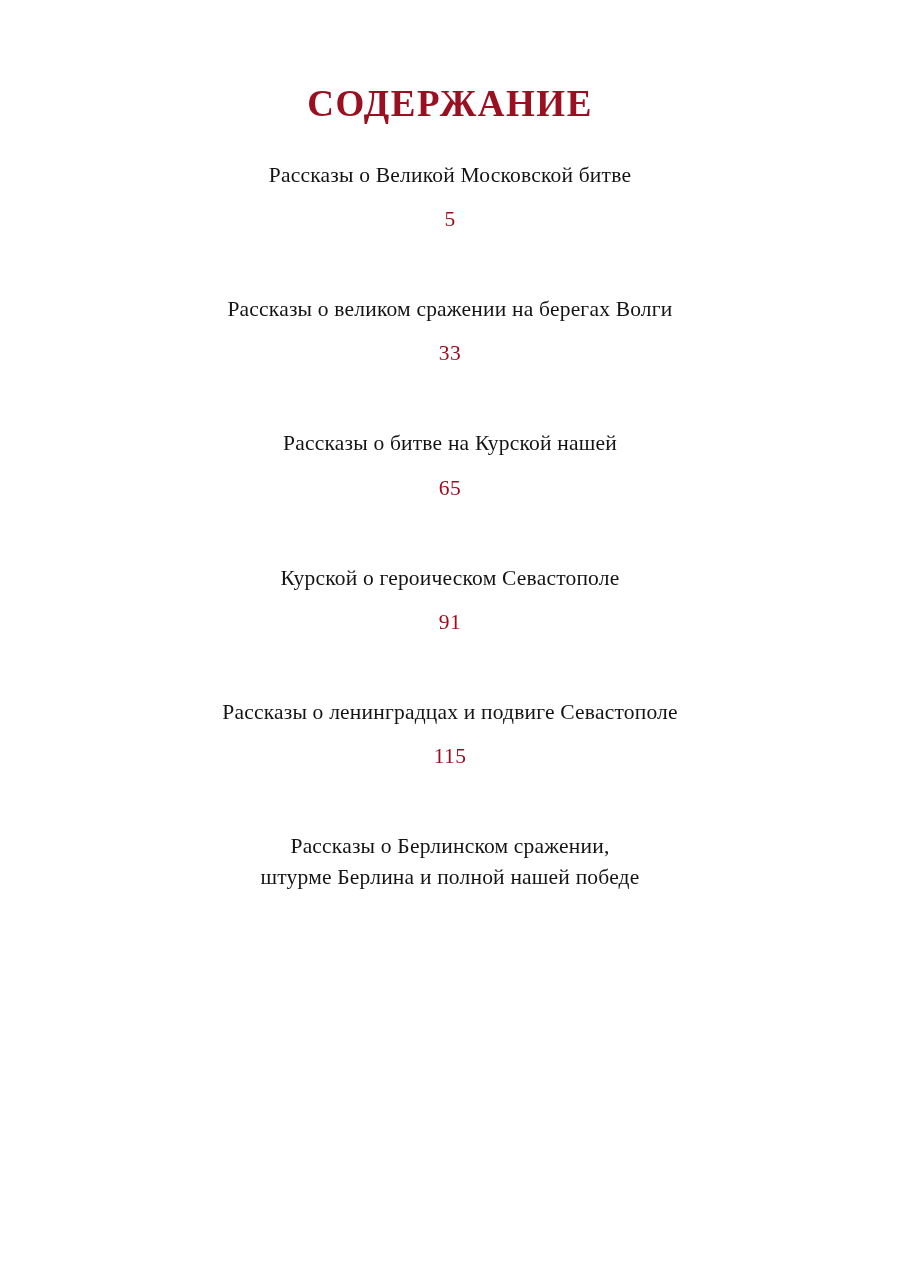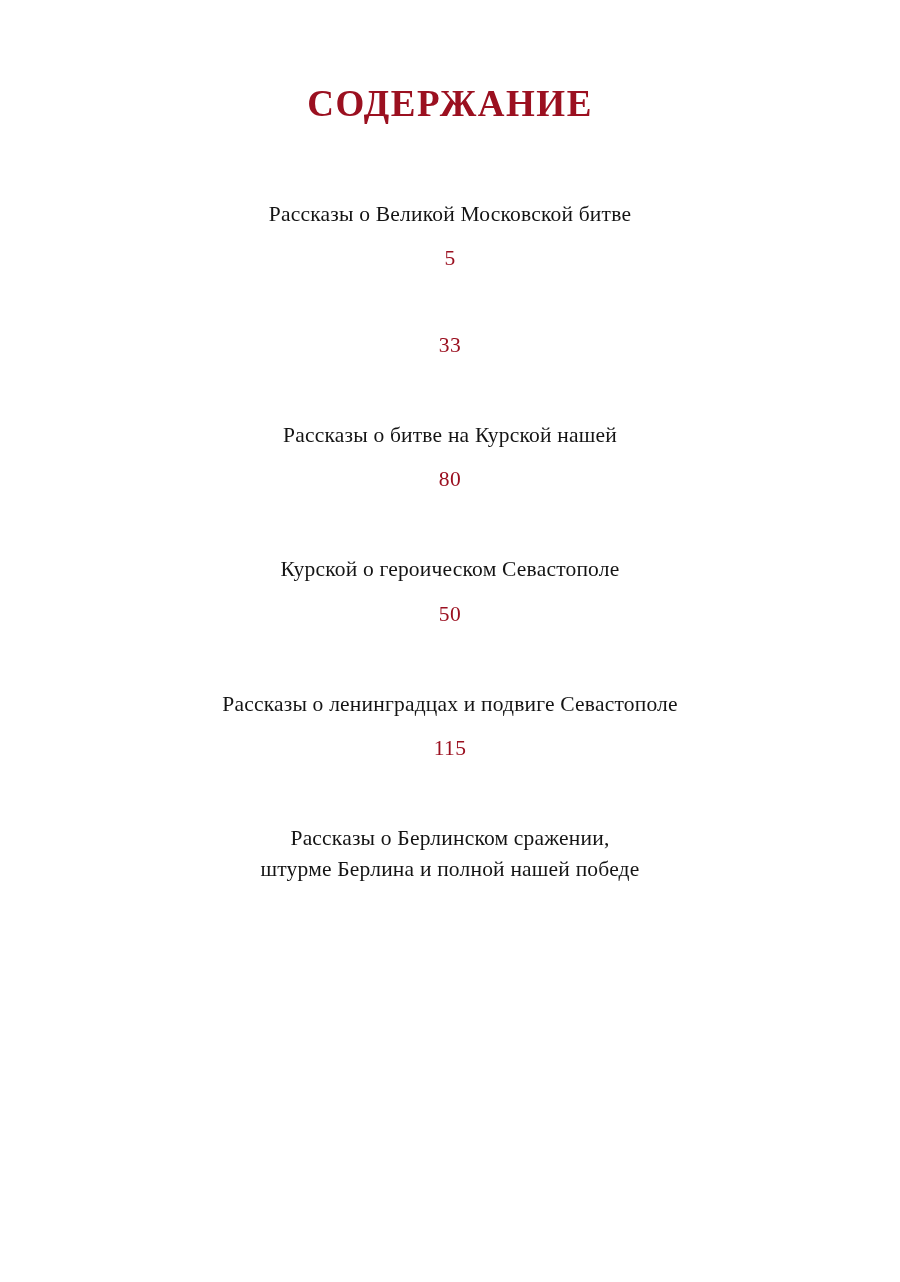--- a/index.html
+++ b/index.html
@@ -34,21 +34,21 @@
   .toc-list {
     margin: 0;
     padding: 0;
     list-style: none;
   }
   .toc-entry {
     text-align: center;
     margin-top: 62px;
   }
   .toc-entry:first-child {
-    margin-top: 74px;
+    margin-top: 35px;
   }
   .entry-title {
     font-size: 21.5px;
     color: #141414;
     line-height: 1.45;
     letter-spacing: 0.2px;
     white-space: pre-line;
   }
   .entry-page {
     margin-top: 16px;
@@ -62,29 +62,30 @@
 
 <div class="page">
   <h1 class="toc-title">СОДЕРЖАНИЕ</h1>
 
   <ul class="toc-list">
     <li class="toc-entry">
       <div class="entry-title">Рассказы о Великой Московской битве</div>
       <div class="entry-page">5</div>
     </li>
     <li class="toc-entry">
+      <div class="entry-title">Рассказы о великом сражении на берегах Волги</div>
       <div class="entry-page">33</div>
     </li>
     <li class="toc-entry">
       <div class="entry-title">Рассказы о битве на Курской нашей</div>
-      <div class="entry-page">80</div>
+      <div class="entry-page">65</div>
     </li>
     <li class="toc-entry">
       <div class="entry-title">Курской о героическом Севастополе</div>
-      <div class="entry-page">50</div>
+      <div class="entry-page">91</div>
     </li>
     <li class="toc-entry">
       <div class="entry-title">Рассказы о ленинградцах и подвиге Севастополе</div>
       <div class="entry-page">115</div>
     </li>
     <li class="toc-entry">
       <div class="entry-title">Рассказы о Берлинском сражении,
 штурме Берлина и полной нашей победе</div>
     </li>
   </ul>

